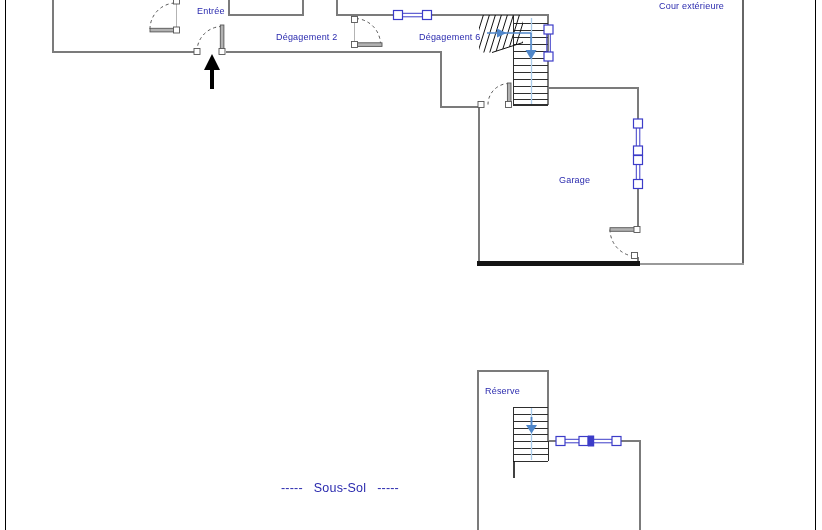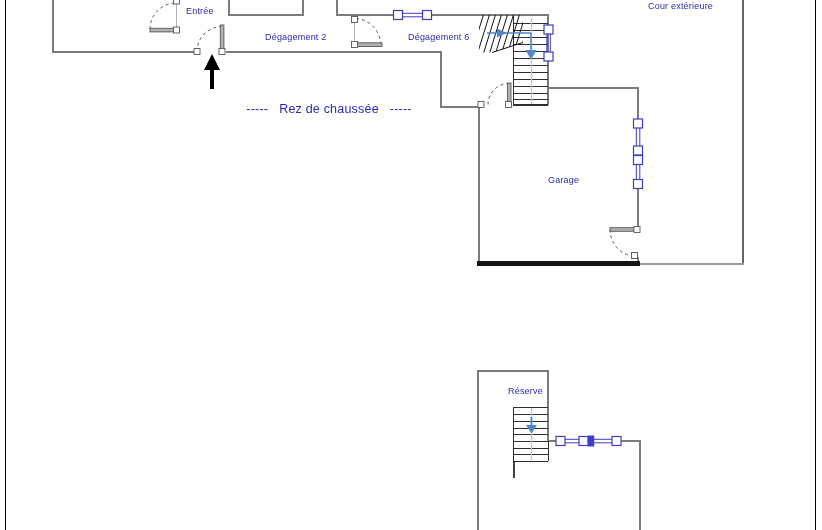--- a/index.html
+++ b/index.html
@@ -3,21 +3,21 @@
 <meta charset="utf-8">
 <style>
   html,body{margin:0;padding:0;background:#fff;}
   #canvas{
     position:relative;width:822px;height:530px;background:#ffffff;
     font-family:"Liberation Sans","DejaVu Sans",sans-serif;overflow:hidden;
   }
   #plan-svg{position:absolute;left:0;top:0;}
   .room-label{
     position:absolute;color:#2a2aae;font-size:9px;line-height:1.1;
-    white-space:pre;letter-spacing:0.2px;
+    white-space:pre;letter-spacing:0.2px;margin-left:11px;
   }
   .floor-title{
     position:absolute;color:#2a2aae;font-size:12.5px;line-height:1.1;
     white-space:pre;text-align:center;width:190px;letter-spacing:0.2px;
   }
 </style>
 </head>
 <body>
 
 <div id="canvas">
@@ -209,16 +209,16 @@
       <polygon points="212,54 204,70 220,70"></polygon>
       <rect x="210" y="69" width="4" height="20"></rect>
     </g>
   </svg>
 
   <div class="room-label" style="left:186px;top:7px">Entrée</div>
   <div class="room-label" style="left:265px;top:33px">Dégagement 2</div>
   <div class="room-label" style="left:408px;top:33px">Dégagement 6</div>
   <div class="room-label" style="left:648px;top:2px">Cour extérieure</div>
   <div class="room-label" style="left:548px;top:176px">Garage</div>
-  <div class="room-label" style="left:508px;top:387px">Réserve</div>
-
-  <div class="floor-title" style="left:234px;top:103px">-----   Rez de chaussée   -----</div>
+  <div class="room-label" style="left:474px;top:387px">Réserve</div>
+
+  <div class="floor-title" style="left:245px;top:482px">-----   Sous-Sol   -----</div>
 </div>
 
 </body></html>

